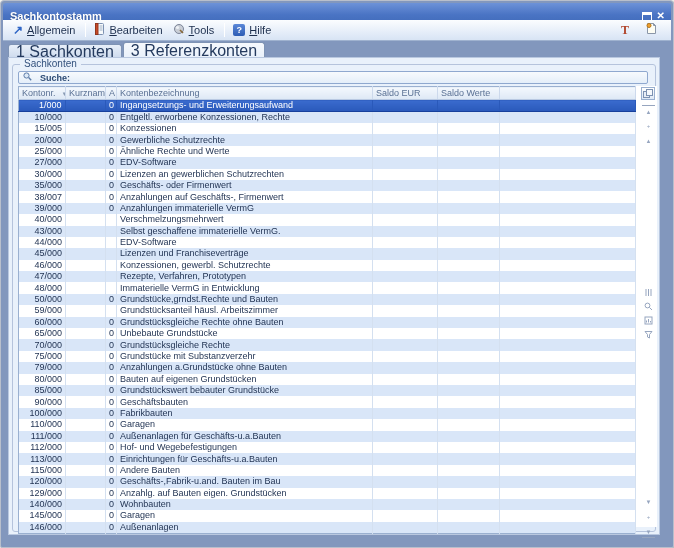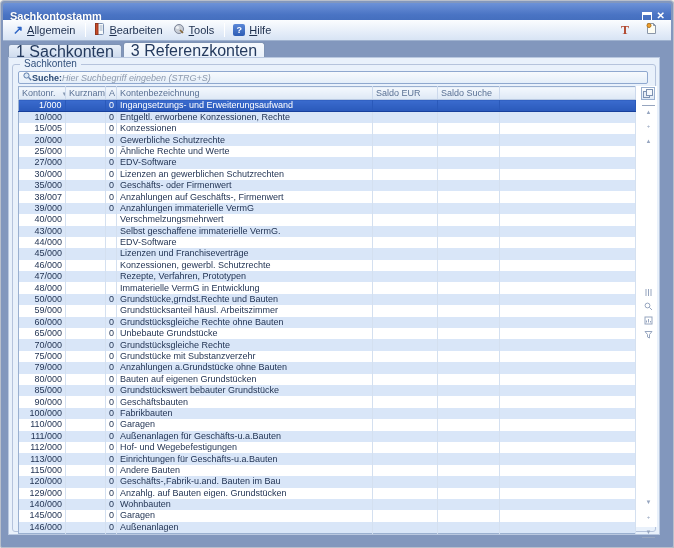--- a/index.html
+++ b/index.html
@@ -39,21 +39,21 @@
   .panel { position:absolute; left:7px; top:56px; width:652px; height:478px;
            background:#e9f1fb; border:1px solid #b9c8e0; }
   .groupbox { position:absolute; left:3px; top:6px; width:644px; height:468px;
               border:1px solid #b5c3dc; border-radius:3px; }
   .grouplabel { position:absolute; left:7px; top:-7px; background:#e9f1fb; padding:0 4px;
                 font-size:10px; color:#33517c; }
   
   .searchrow { position:absolute; left:5px; top:6px; width:630px; height:13px;
                border:1px solid #8fa8cf; border-radius:2px;
                background:linear-gradient(#f7fafd,#e4eef9); display:flex; align-items:center;
-               font-size:9px; padding:0 4px; gap:0; }
+               font-size:9px; padding:0 4px; gap:8px; }
   .search-label { font-weight:bold; color:#2c4a74; }
   .search-placeholder { font-style:italic; color:#8d9aae; }
   
   .gridwrap { position:absolute; left:5px; top:21px; width:639px; height:441px; background:#fff; }
   table.grid { border-collapse:collapse; table-layout:fixed; width:618px;
                border:1px solid #9ab0d0; font-size:9px; color:#1e3050; }
   .grid th { height:13px; font-weight:normal; text-align:left; color:#5a7194;
              background:linear-gradient(#f4f8fd,#dde8f5);
              border-bottom:1px solid #b9c9e2; border-right:1px solid #ccd9ec;
              padding:0 3px; white-space:nowrap; overflow:hidden; }
@@ -147,42 +147,41 @@
       <span class="grouplabel">Sachkonten</span>
 
       <div class="searchrow">
         <span>
           <svg width="9" height="9" viewBox="0 0 9 9">
             <circle cx="3.5" cy="3.5" r="2.6" fill="#dce9f6" stroke="#5c7ca8"></circle>
             <line x1="5.6" y1="5.6" x2="8.2" y2="8.2" stroke="#5c7ca8" stroke-width="1.4"></line>
           </svg>
         </span>
         <span class="search-label">Suche:</span>
-        <span class="search-placeholder">Hier Suchbegriff eingeben (STRG+S)</span>
       </div>
 
       <div class="gridwrap">
         <table class="grid">
           <colgroup>
             <col style="width:47px">
               <col style="width:40px">
               <col style="width:11px">
             <col style="width:256px">
               <col style="width:65px">
               <col style="width:62px">
               <col>
           </colgroup>
           <thead>
               <tr id="grid-head">
                 <th>Kontonr.<span class="sort-arrow">▼</span></th>
                 <th>Kurzname</th>
                 <th>A</th>
                 <th>Kontenbezeichnung</th>
                 <th>Saldo EUR</th>
-                <th>Saldo Suche</th>
+                <th>Saldo Werte</th>
                 <th></th>
               </tr>
             </thead>
           <tbody id="grid-body">
               <tr class="sel">
                 <td class="col-nr">1/000</td>
                 <td></td>
                 <td class="col-a">0</td>
                 <td>Ingangsetzungs- und Erweiterungsaufwand</td>
                 <td></td>

